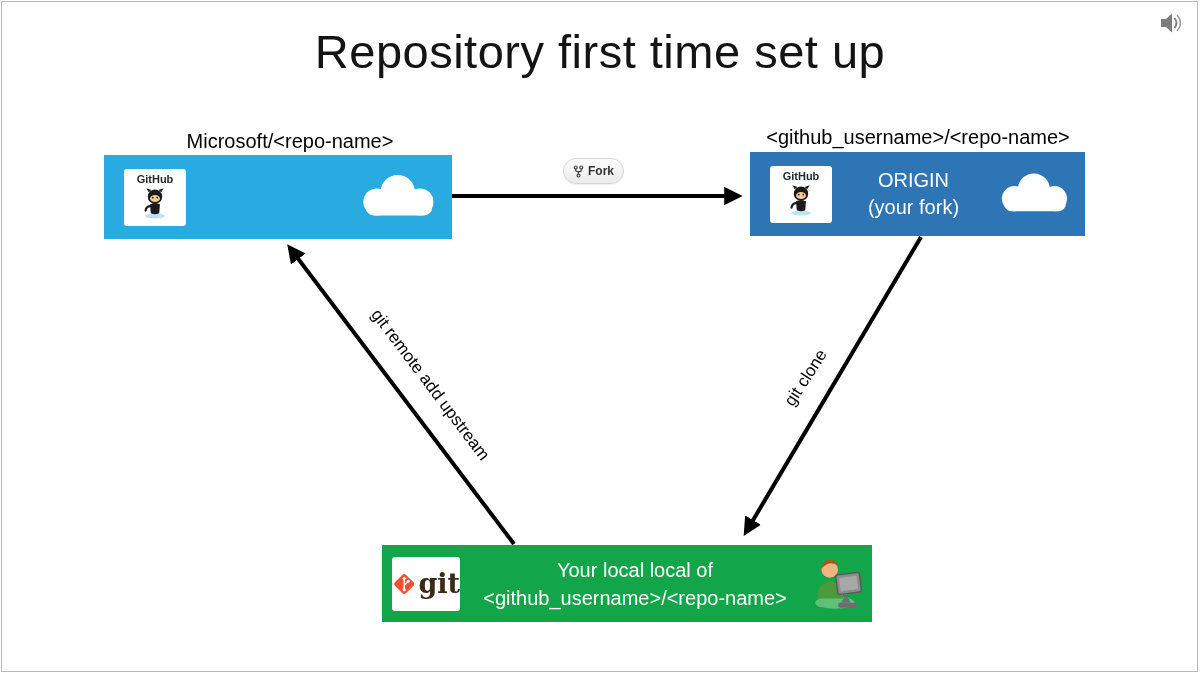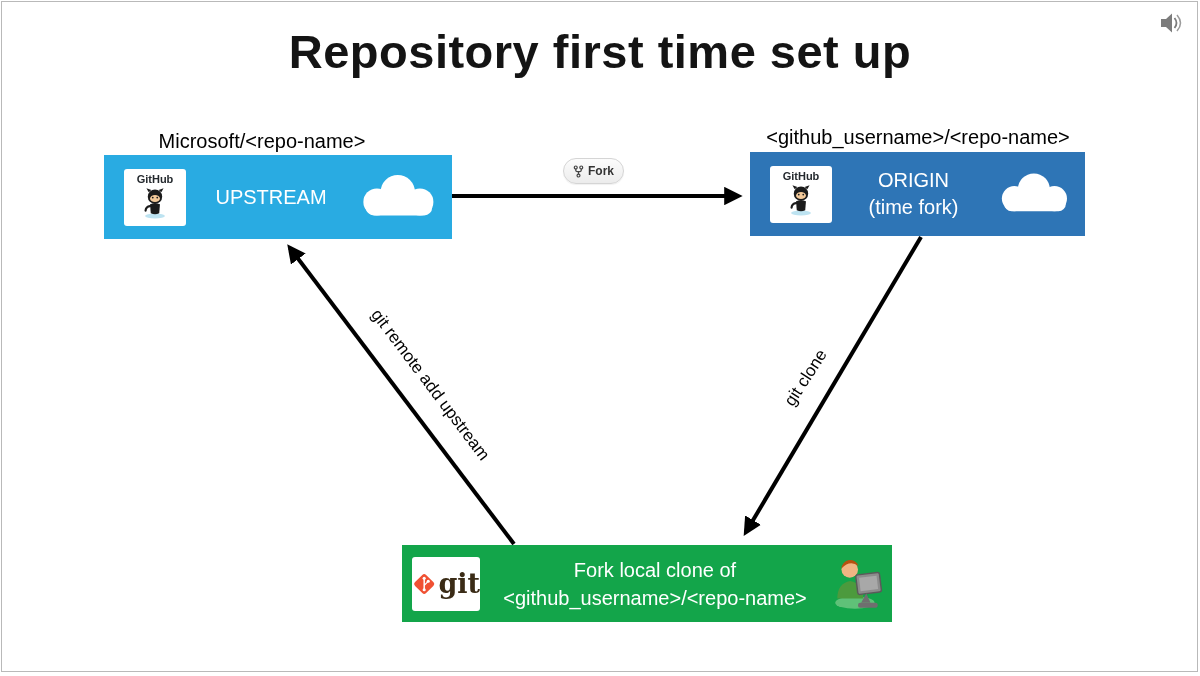--- a/index.html
+++ b/index.html
@@ -1,21 +1,21 @@
 <!DOCTYPE html>
 <html><head>
 <meta charset="utf-8">
 <style>
   * { margin:0; padding:0; box-sizing:border-box; }
   html,body { width:1200px; height:676px; background:#fff; font-family:"Liberation Sans", sans-serif; }
   .stage { position:relative; width:1200px; height:676px; background:#fff; overflow:hidden; }
   .slide-border { position:absolute; left:1px; top:1px; width:1197px; height:671px;
                   border:1px solid #b9b9b9; background:#fff; }
   .title { position:absolute; left:0; right:0; top:24px; text-align:center;
-           font-size:47px; font-weight:700; color:#141414; letter-spacing:0.5px; }
+           font-size:47px; font-weight:400; color:#141414; letter-spacing:0.5px; }
   .box-label { position:absolute; text-align:center; font-size:20px; color:#000; }
   .node-box { position:absolute; display:flex; align-items:center; color:#fff; }
   .gh-card { width:62px; height:57px; margin-left:20px; background:#fff; border-radius:3px;
              display:flex; flex-direction:column; align-items:center; justify-content:center; flex:none; }
   .gh-word { font-size:11px; font-weight:bold; color:#24292e; line-height:1; margin-bottom:1px; }
   .node-text { flex:1; text-align:center; font-size:20px; line-height:1.35; }
   .cloud { flex:none; margin-right:10px; }
   .local-box { position:absolute; display:flex; align-items:center; color:#fff; }
   .git-card { width:68px; height:54px; margin-left:10px; background:#fff; border-radius:3px;
               display:flex; align-items:center; justify-content:center; gap:2px; flex:none; }
@@ -52,40 +52,39 @@
     <defs>
       <marker id="ah" viewBox="0 0 10 10" refX="7.5" refY="5" markerWidth="4.6" markerHeight="4.6" orient="auto-start-reverse">
         <path d="M0,0 L10,5 L0,10 z" fill="#000"></path>
       </marker>
     </defs>
     <line x1="452" y1="196" x2="738" y2="196" stroke="#000" stroke-width="4" marker-end="url(#ah)"></line>
     <line x1="921" y1="237" x2="746" y2="532" stroke="#000" stroke-width="4" marker-end="url(#ah)"></line>
     <line x1="514" y1="544" x2="290" y2="248" stroke="#000" stroke-width="4" marker-end="url(#ah)"></line>
   </svg>
 
-  <div class="box-label" style="left:88px; width:348px; top:130px;">Microsoft/&lt;repo-name&gt;</div>
+  <div class="box-label" style="left:116px; width:348px; top:130px;">Microsoft/&lt;repo-name&gt;</div>
   <div class="box-label" style="left:744px; width:348px; top:126px;">&lt;github_username&gt;/&lt;repo-name&gt;</div>
 
   <div class="node-box" style="left: 104px; top: 155px; width: 348px; height: 84px; background: rgb(41, 171, 226);">
     <div class="gh-card">
       <span class="gh-word">GitHub</span>
       <svg width="36" height="34" viewBox="0 0 40 36">
         <ellipse cx="20" cy="32.5" rx="11" ry="2.8" fill="#bde3f1"></ellipse>
         <path d="M13 6 l-2.5 -4.5 l5.5 2 z" fill="#1b1b1b"></path>
         <path d="M27 6 l2.5 -4.5 l-5.5 2 z" fill="#1b1b1b"></path>
         <circle cx="20" cy="11" r="8" fill="#1b1b1b"></circle>
         <ellipse cx="20" cy="13" rx="5.5" ry="4" fill="#f3c999"></ellipse>
         <circle cx="17.5" cy="12" r="1" fill="#1b1b1b"></circle>
         <circle cx="22.5" cy="12" r="1" fill="#1b1b1b"></circle>
         <path d="M14.5 19.5 q5.5 -2.5 11 0 l-0.8 10 q-4.7 2 -9.4 0 z" fill="#1b1b1b"></path>
         <path d="M14.5 21.5 q-4.5 0.5 -5 5" stroke="#1b1b1b" stroke-width="2.4" fill="none" stroke-linecap="round"></path>
       </svg>
     </div>
     <div class="node-text">
-      <div>UPSTREAM</div>
     </div>
     <svg class="cloud" width="86" height="52" viewBox="0 0 70 40">
       <g fill="#ffffff">
         <circle cx="17" cy="24" r="11"></circle>
         <circle cx="34" cy="16" r="14"></circle>
         <circle cx="52" cy="24" r="11"></circle>
         <rect x="8" y="22" width="54" height="13" rx="6.5"></rect>
       </g>
     </svg>
   </div>
@@ -100,21 +99,21 @@
         <circle cx="20" cy="11" r="8" fill="#1b1b1b"></circle>
         <ellipse cx="20" cy="13" rx="5.5" ry="4" fill="#f3c999"></ellipse>
         <circle cx="17.5" cy="12" r="1" fill="#1b1b1b"></circle>
         <circle cx="22.5" cy="12" r="1" fill="#1b1b1b"></circle>
         <path d="M14.5 19.5 q5.5 -2.5 11 0 l-0.8 10 q-4.7 2 -9.4 0 z" fill="#1b1b1b"></path>
         <path d="M14.5 21.5 q-4.5 0.5 -5 5" stroke="#1b1b1b" stroke-width="2.4" fill="none" stroke-linecap="round"></path>
       </svg>
     </div>
     <div class="node-text">
       <div>ORIGIN</div>
-      <div>(time fork)</div>
+      <div>(your fork)</div>
     </div>
     <svg class="cloud" width="80" height="50" viewBox="0 0 70 40">
       <g fill="#ffffff">
         <circle cx="17" cy="24" r="11"></circle>
         <circle cx="34" cy="16" r="14"></circle>
         <circle cx="52" cy="24" r="11"></circle>
         <rect x="8" y="22" width="54" height="13" rx="6.5"></rect>
       </g>
     </svg>
   </div>
@@ -125,34 +124,34 @@
       <circle cx="9" cy="2.6" r="1.6" fill="none" stroke="#444" stroke-width="1.3"></circle>
       <circle cx="6" cy="11.4" r="1.6" fill="none" stroke="#444" stroke-width="1.3"></circle>
       <path d="M3 4.3 v1.2 q0 1.6 3 1.6 q3 0 3 -1.6 v-1.2 M6 7.1 v2.6" stroke="#444" stroke-width="1.3" fill="none"></path>
     </svg>
     <span>Fork</span>
   </div>
 
   <div class="arrow-label lbl-remote">git remote add upstream</div>
   <div class="arrow-label lbl-clone">git clone</div>
 
-  <div class="local-box" style="left: 382px; top: 545px; width: 490px; height: 77px; background: rgb(19, 165, 74); margin-left: 20px;">
+  <div class="local-box" style="left: 382px; top: 545px; width: 490px; height: 77px; background: rgb(19, 165, 74);">
     <div class="git-card">
       <svg width="34" height="34" viewBox="0 0 36 36">
         <rect x="6.5" y="6.5" width="23" height="23" rx="4" fill="#F05133" transform="rotate(45 18 18)"></rect>
         <line x1="18" y1="9" x2="18" y2="27" stroke="#fff" stroke-width="2.2"></line>
         <line x1="18" y1="20" x2="23.5" y2="14.5" stroke="#fff" stroke-width="2"></line>
         <circle cx="18" cy="9.5" r="2.3" fill="#fff"></circle>
         <circle cx="18" cy="26.5" r="2.3" fill="#fff"></circle>
         <circle cx="24" cy="14" r="2.3" fill="#fff"></circle>
       </svg>
       <span class="git-word">git</span>
     </div>
     <div class="local-text">
-      <div>Fork local clone of</div>
+      <div>Your local local of</div>
       <div>&lt;github_username&gt;/&lt;repo-name&gt;</div>
     </div>
     <svg class="person" width="54" height="58" viewBox="0 0 52 56">
       <ellipse cx="24" cy="46" rx="19" ry="6" fill="#9fd89f" opacity="0.55"></ellipse>
       <circle cx="19" cy="14" r="8" fill="#efb583"></circle>
       <path d="M11 13 a8.5 8.5 0 0 1 16.5 -2.5 q-8.5 -6 -16.5 2.5 z" fill="#b5520f"></path>
       <path d="M7 42 q0 -15 12.5 -17 q12.5 2 12.5 17 z" fill="#4c9a3d"></path>
       <g transform="rotate(-7 37 30)">
         <rect x="26" y="18" width="23" height="19" rx="2" fill="#8c8c8c" stroke="#5a5a5a" stroke-width="1.4"></rect>
         <rect x="29" y="21" width="17" height="13" fill="#a8a8a8"></rect>

